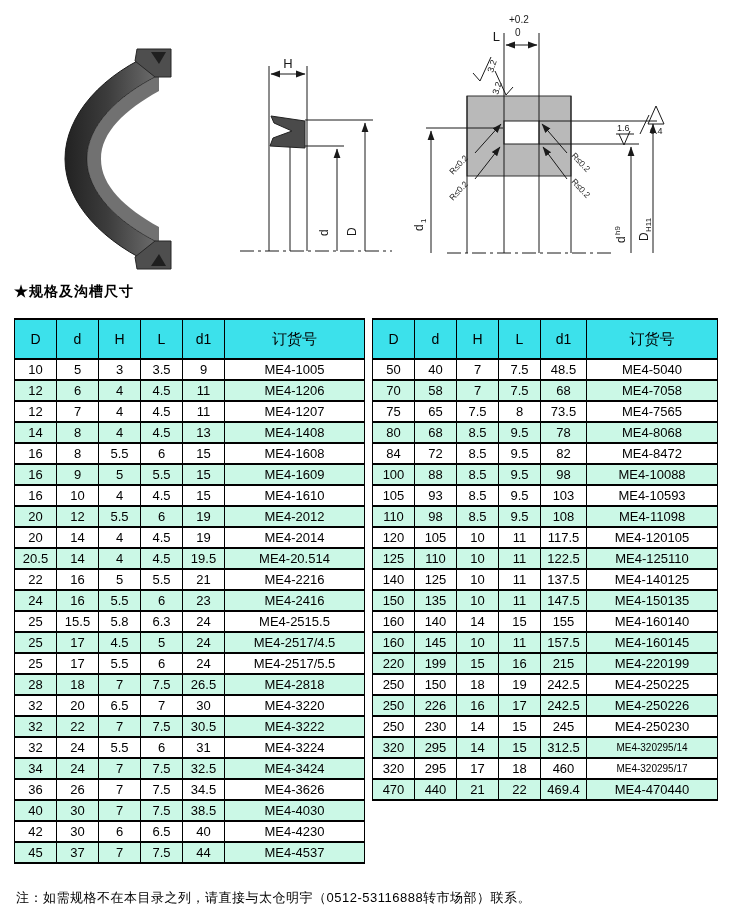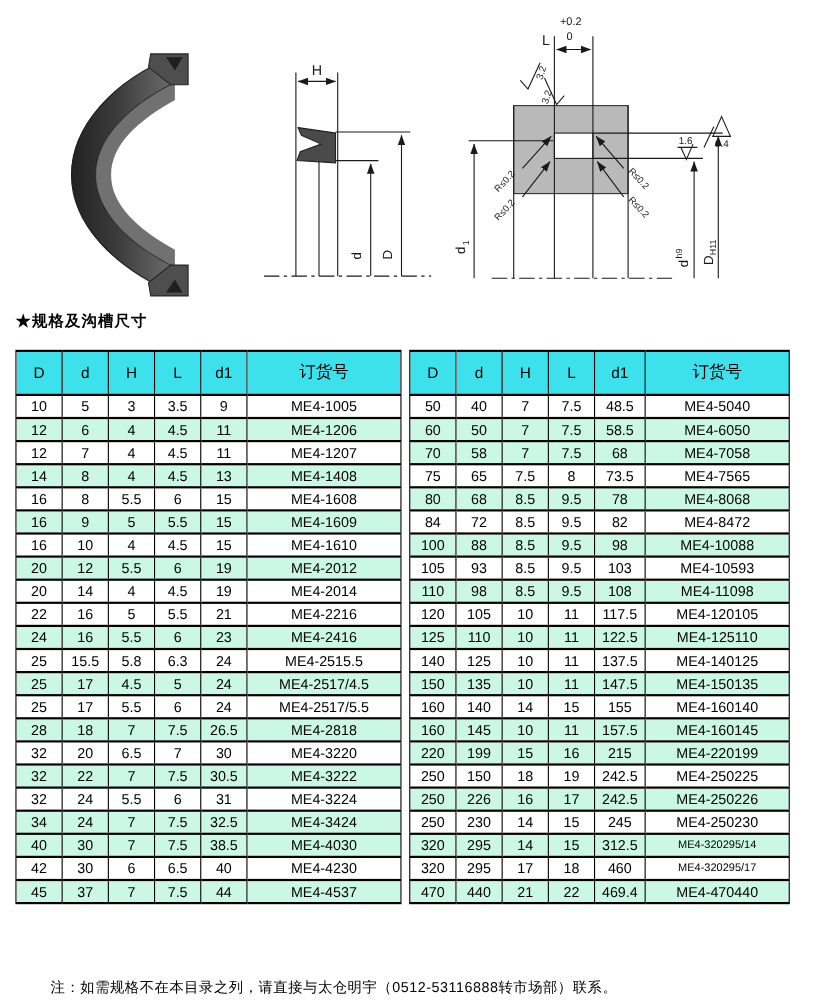--- a/index.html
+++ b/index.html
@@ -29,21 +29,21 @@
   }
   .spec-table thead th {
     background:var(--header-bg,#3CE1EB); height:38px; line-height:38px;
     font-size:14px; font-weight:normal;
   }
   .spec-table thead th.hz { font-size:15px; }
   .spec-table tr.stripe td { background:var(--stripe-bg,#CBF8E6); }
   .spec-table td.small { font-size:10px; }
 
   .note {
-    position:absolute; left:46px; top:889px; font-size:13px; letter-spacing:0.5px;
+    position:absolute; left:16px; top:889px; font-size:13px; letter-spacing:0.5px;
   }
 </style>
 </head>
 <body>
 
 <div class="page">
 
   <svg id="seal3d" class="diag" width="130" height="228" viewBox="0 0 130 228">
     <defs>
       <linearGradient id="sg" x1="0" y1="0" x2="1" y2="0">
@@ -245,20 +245,28 @@
           <td>ME4-2012</td>
         </tr>
         <tr>
           <td>20</td>
           <td>14</td>
           <td>4</td>
           <td>4.5</td>
           <td>19</td>
           <td>ME4-2014</td>
         </tr>
+        <tr class="stripe">
+          <td>20.5</td>
+          <td>14</td>
+          <td>4</td>
+          <td>4.5</td>
+          <td>19.5</td>
+          <td>ME4-20.514</td>
+        </tr>
         <tr>
           <td>22</td>
           <td>16</td>
           <td>5</td>
           <td>5.5</td>
           <td>21</td>
           <td>ME4-2216</td>
         </tr>
         <tr class="stripe">
           <td>24</td>
@@ -324,20 +332,28 @@
           <td>31</td>
           <td>ME4-3224</td>
         </tr>
         <tr class="stripe">
           <td>34</td>
           <td>24</td>
           <td>7</td>
           <td>7.5</td>
           <td>32.5</td>
           <td>ME4-3424</td>
+        </tr>
+        <tr>
+          <td>36</td>
+          <td>26</td>
+          <td>7</td>
+          <td>7.5</td>
+          <td>34.5</td>
+          <td>ME4-3626</td>
         </tr>
         <tr class="stripe">
           <td>40</td>
           <td>30</td>
           <td>7</td>
           <td>7.5</td>
           <td>38.5</td>
           <td>ME4-4030</td>
         </tr>
         <tr>
@@ -381,28 +397,20 @@
     <tbody>
         <tr>
           <td>50</td>
           <td>40</td>
           <td>7</td>
           <td>7.5</td>
           <td>48.5</td>
           <td>ME4-5040</td>
         </tr>
         <tr class="stripe">
-          <td>60</td>
-          <td>50</td>
-          <td>7</td>
-          <td>7.5</td>
-          <td>58.5</td>
-          <td>ME4-6050</td>
-        </tr>
-        <tr class="stripe">
           <td>70</td>
           <td>58</td>
           <td>7</td>
           <td>7.5</td>
           <td>68</td>
           <td>ME4-7058</td>
         </tr>
         <tr>
           <td>75</td>
           <td>65</td>

